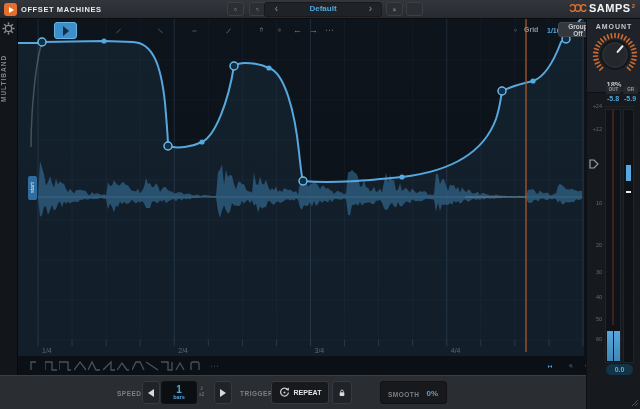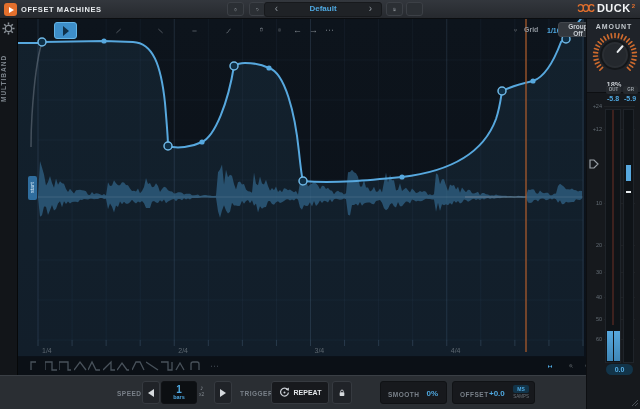--- a/index.html
+++ b/index.html
@@ -131,21 +131,21 @@
       </svg>
     </button>
     <button class="tb-btn" style="left:406px">
       <span>
         <span class="mline"></span><span class="mline"></span><span class="mline"></span>
       </span>
     </button>
 
     <div id="ducklogo">
       <span id="duck-glyphs">ƆƆC</span>
-      <span id="duck-text">DUCK</span>
+      <span id="duck-text">SAMPS</span>
       <span id="duck-sup">2</span>
     </div>
   </div>
 
   <div id="sidebar">
     <button style="position:absolute;left:2px;top:3px;background:none;border:none;padding:0">
       <svg width="13" height="13" viewBox="0 0 14 14">
         <circle cx="7" cy="7" r="3.4" fill="none" stroke="#8d949b" stroke-width="1.4"></circle>
         <g stroke="#8d949b" stroke-width="1.6">
           <line x1="7" y1="0.5" x2="7" y2="2.8"></line>
@@ -410,28 +410,20 @@
       <svg width="9" height="10" viewBox="0 0 9 10">
         <rect x="1" y="4" width="7" height="5.5" rx="1" fill="#d6dade"></rect>
         <path d="M2.5,4 V2.6 A2,2 0 0 1 6.5,2.6 V4" fill="none" stroke="#d6dade" stroke-width="1.3"></path>
       </svg>
     </button>
 
     <div class="f-panel" style="left:380px;width:67px">
       <span class="f-label" style="left:7px;top:9px">SMOOTH</span>
       <span class="blue abs" style="right:8px;top:7px;font-size:8px">0%</span>
     </div>
-    <div class="f-panel" style="left:452px;width:83px">
-      <span class="f-label" style="left:7px;top:9px">OFFSET</span>
-      <span class="blue abs" style="left:36px;top:7px;font-size:8px">+0.0</span>
-      <div class="abs" style="right:5px;top:3px;text-align:center">
-        <div class="blue" style="font-size:5px;background:#123449;border-radius:2px;padding:1px 3px">MS</div>
-        <div style="font-size:4.5px;color:#6a7178;margin-top:1px">SAMPS</div>
-      </div>
-    </div>
   </div>
 
   <div id="rightpanel">
     <div id="amount-sec">
       <div id="amount-label">AMOUNT</div>
       <svg id="knob-svg" width="46" height="46" style="position:absolute;left:5px;top:13px">
           <line x1="10.625631329235418" y1="35.37436867076458" x2="7.797204204489228" y2="38.20279579551077" stroke="#cf6b2e" stroke-width="1.6" stroke-linecap="round"></line>
           <line x1="8.597782346861012" y1="32.94113306779522" x2="5.305846883286385" y2="35.21339205471985" stroke="#cf6b2e" stroke-width="1.6" stroke-linecap="round"></line>
           <line x1="7.041752695138422" y1="30.18222409542324" x2="3.3941533111700615" y2="31.82387531723427" stroke="#cf6b2e" stroke-width="1.6" stroke-linecap="round"></line>
           <line x1="6.00851819504409" y1="27.18802412503226" x2="2.1247509253398817" y2="28.14528678218249" stroke="#cf6b2e" stroke-width="1.6" stroke-linecap="round"></line>

